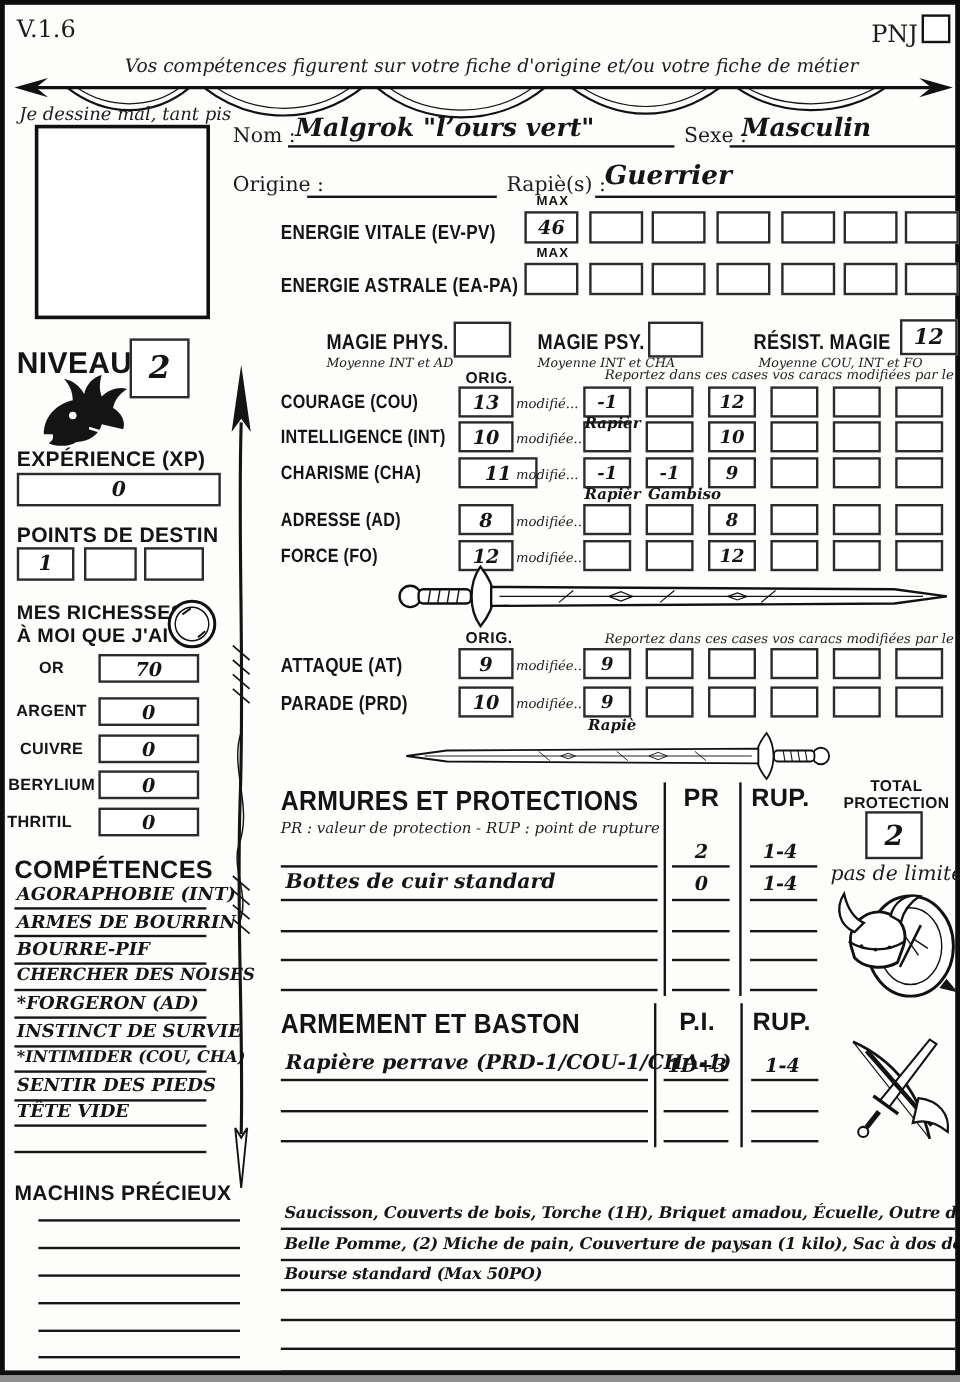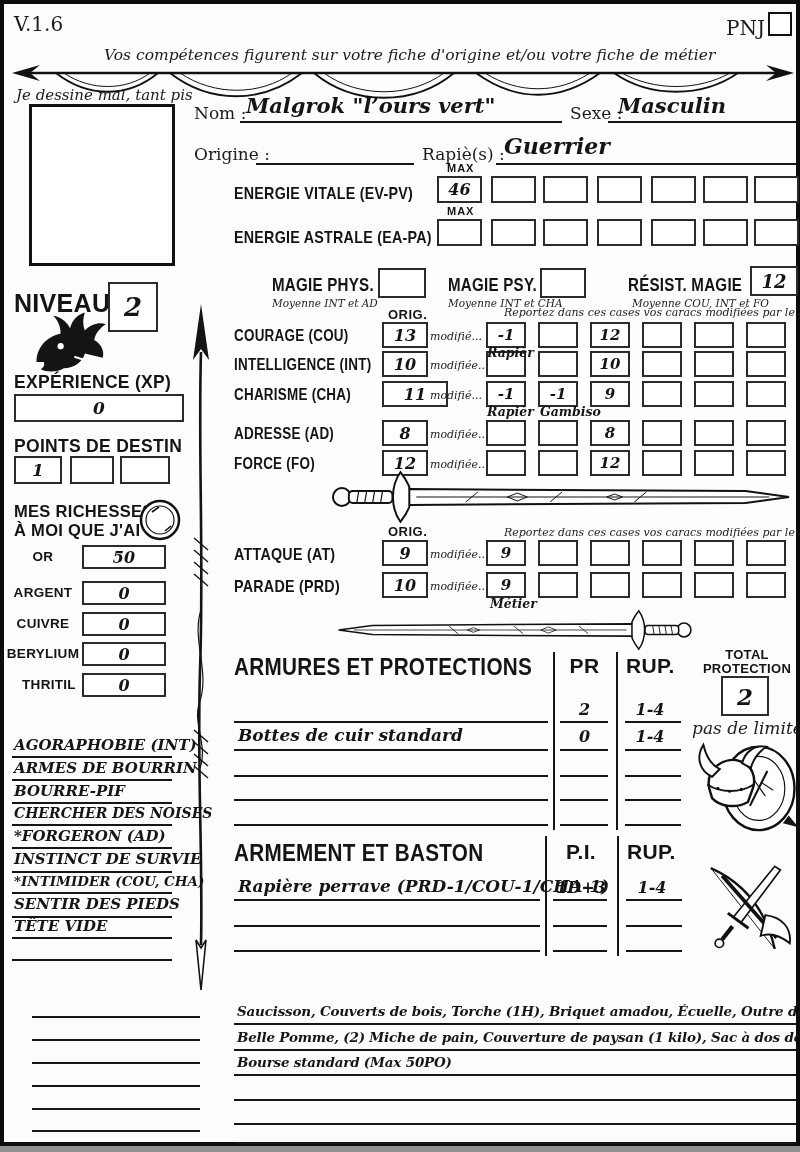--- a/index.html
+++ b/index.html
@@ -72,30 +72,31 @@
 
   <div class="dl" style="left:10px;top:498px;font-size:16.5px;">MES RICHESSES</div>
   <div class="dl" style="left:10px;top:517px;font-size:16.5px;">À MOI QUE J'AI</div>
   <svg style="left:134px;top:494px;" width="44" height="44" viewBox="0 0 44 44">
     <circle cx="22" cy="22" r="19" fill="#fff" stroke="#111" stroke-width="2.5"></circle>
     <circle cx="22" cy="22" r="14" fill="none" stroke="#111" stroke-width="1.2"></circle>
     <path d="M14,14 L21,9 M27,33 L33,28" stroke="#111" stroke-width="1.6"></path>
   </svg>
 
   <div class="dl ctr" style="left:0px;top:545px;width:78px;font-size:13.5px;">OR</div>
-  <div class="bx" style="left:78px;top:541px;width:84px;height:24px;font-size:16px;">50</div>
+  <div class="bx" style="left:78px;top:541px;width:84px;height:24px;font-size:16px;">70</div>
   <div class="dl ctr" style="left:0px;top:581px;width:78px;font-size:13.5px;">ARGENT</div>
   <div class="bx" style="left:78px;top:577px;width:84px;height:24px;font-size:16px;">0</div>
   <div class="dl ctr" style="left:0px;top:612px;width:78px;font-size:13.5px;">CUIVRE</div>
   <div class="bx" style="left:78px;top:608px;width:84px;height:24px;font-size:16px;">0</div>
   <div class="dl ctr" style="left:0px;top:642px;width:78px;font-size:13.5px;">BERYLIUM</div>
   <div class="bx" style="left:78px;top:638px;width:84px;height:24px;font-size:16px;">0</div>
-  <div class="dl ctr" style="left:16px;top:673px;width:58px;font-size:13.5px;">THRITIL</div>
+  <div class="dl ctr" style="left:0px;top:673px;width:58px;font-size:13.5px;">THRITIL</div>
   <div class="bx" style="left:78px;top:669px;width:84px;height:24px;font-size:16px;">0</div>
 
+  <div class="dl" style="left:8px;top:710px;font-size:21px;">COMPÉTENCES</div>
   <div class="hw caps" style="left:10px;top:732px;font-size:15px;">AGORAPHOBIE (INT)</div>
     <div class="ul" style="left:8px;top:752px;width:160px;"></div>
   <div class="hw caps" style="left:10px;top:755px;font-size:15px;">ARMES DE BOURRIN</div>
     <div class="ul" style="left:8px;top:775px;width:160px;"></div>
   <div class="hw caps" style="left:10px;top:778px;font-size:15px;">BOURRE-PIF</div>
     <div class="ul" style="left:8px;top:798px;width:160px;"></div>
   <div class="hw caps" style="left:10px;top:801px;font-size:14px;">CHERCHER DES NOISES</div>
     <div class="ul" style="left:8px;top:820px;width:160px;"></div>
   <div class="hw caps" style="left:10px;top:823px;font-size:15px;">*FORGERON (AD)</div>
     <div class="ul" style="left:8px;top:843px;width:160px;"></div>
@@ -103,20 +104,21 @@
     <div class="ul" style="left:8px;top:867px;width:160px;"></div>
   <div class="hw caps" style="left:10px;top:869px;font-size:13.5px;">*INTIMIDER (COU, CHA)</div>
     <div class="ul" style="left:8px;top:888px;width:160px;"></div>
   <div class="hw caps" style="left:10px;top:891px;font-size:15px;">SENTIR DES PIEDS</div>
     <div class="ul" style="left:8px;top:912px;width:160px;"></div>
   <div class="hw caps" style="left:10px;top:913px;font-size:15px;">TÊTE VIDE</div>
     <div class="ul" style="left:8px;top:933px;width:160px;"></div>
   <div class="hw caps" style="left:10px;top:935px;font-size:15px;"></div>
     <div class="ul" style="left:8px;top:955px;width:160px;"></div>
 
+  <div class="dl" style="left:8px;top:980px;font-size:17.5px;">MACHINS PRÉCIEUX</div>
   <div class="ul" style="left:28px;top:1012px;width:168px;"></div>
   <div class="ul" style="left:28px;top:1035px;width:168px;"></div>
   <div class="ul" style="left:28px;top:1058px;width:168px;"></div>
   <div class="ul" style="left:28px;top:1081px;width:168px;"></div>
   <div class="ul" style="left:28px;top:1104px;width:168px;"></div>
   <div class="ul" style="left:28px;top:1126px;width:168px;"></div>
 
   <svg style="left:178px;top:296px;" width="38" height="695" viewBox="0 0 38 695">
     <path d="M19,4 L27,60 L19,49 L11,60 Z" fill="#141414"></path>
     <path d="M19,52 C16,150 22,260 18,370 C15,470 21,560 19,645" stroke="#141414" stroke-width="2.6" fill="none"></path>
@@ -251,34 +253,35 @@
 
   <div class="dl cond" style="left:230px;top:573px;font-size:17px;">PARADE (PRD)</div>
   <div class="bx" style="left:378px;top:568px;width:46px;height:26px;font-size:16px;">10</div>
   <div class="sc it" style="left:426px;top:576px;font-size:11px;">modifiée...</div>
   <div class="bx" style="left:482px;top:568px;width:40px;height:26px;font-size:15px;">9</div>
   <div class="bx" style="left:534px;top:568px;width:40px;height:26px;font-size:15px;"></div>
   <div class="bx" style="left:586px;top:568px;width:40px;height:26px;font-size:15px;"></div>
   <div class="bx" style="left:638px;top:568px;width:40px;height:26px;font-size:15px;"></div>
   <div class="bx" style="left:690px;top:568px;width:40px;height:26px;font-size:15px;"></div>
   <div class="bx" style="left:742px;top:568px;width:40px;height:26px;font-size:15px;"></div>
-  <div class="hw" style="left:486px;top:592px;font-size:12.5px;z-index:3;">Métier</div>
+  <div class="hw" style="left:486px;top:592px;font-size:12.5px;z-index:3;">Rapiè</div>
 
   <svg style="left:330px;top:600px;transform:scaleX(-1);" width="360" height="52" viewBox="0 0 470 54">
     <circle cx="13" cy="27" r="9" fill="#fff" stroke="#111" stroke-width="2"></circle>
     <rect x="20" y="21" width="44" height="12" rx="4" fill="#fff" stroke="#111" stroke-width="2"></rect>
     <path d="M30,21 L28,33 M38,21 L36,33 M46,21 L44,33 M54,21 L52,33" stroke="#111" stroke-width="1.2"></path>
     <path d="M72,2 C62,16 62,38 72,52 C80,42 83,34 83,27 C83,20 80,12 72,2 Z" fill="#fff" stroke="#111" stroke-width="2"></path>
     <path d="M81,19 L420,21 L464,27 L420,33 L81,35 Z" fill="#fff" stroke="#111" stroke-width="2"></path>
     <line x1="88" y1="27" x2="444" y2="27" stroke="#111" stroke-width="1"></line>
     <path d="M150,22 L138,32 M235,22 L223,32 M320,22 L308,32" stroke="#111" stroke-width="1"></path>
     <path d="M180,27 l10,-4 l10,4 l-10,4 Z M280,27 l8,-3 l8,3 l-8,3 Z" fill="none" stroke="#111" stroke-width="1"></path>
   </svg>
 
   <div class="dl cond9" style="left:230px;top:650px;font-size:23px;">ARMURES ET PROTECTIONS</div>
+  <div class="sc it" style="left:230px;top:678px;font-size:12.5px;">PR : valeur de protection - RUP : point de rupture</div>
   <div class="vl" style="left:549px;top:648px;height:178px;"></div>
   <div class="vl" style="left:612px;top:648px;height:178px;"></div>
   <div class="dl ctr" style="left:549px;top:650px;width:63px;font-size:21px;">PR</div>
   <div class="dl" style="left:622px;top:650px;font-size:21px;">RUP.</div>
 
   <div class="ul" style="left:230px;top:717px;width:314px;"></div>
   <div class="hw ctr" style="left:549px;top:696px;width:63px;font-size:16px;">2</div>
   <div class="ul" style="left:556px;top:717px;width:48px;"></div>
   <div class="hw ctr" style="left:612px;top:696px;width:68px;font-size:16px;">1-4</div>
   <div class="ul" style="left:621px;top:717px;width:56px;"></div>

